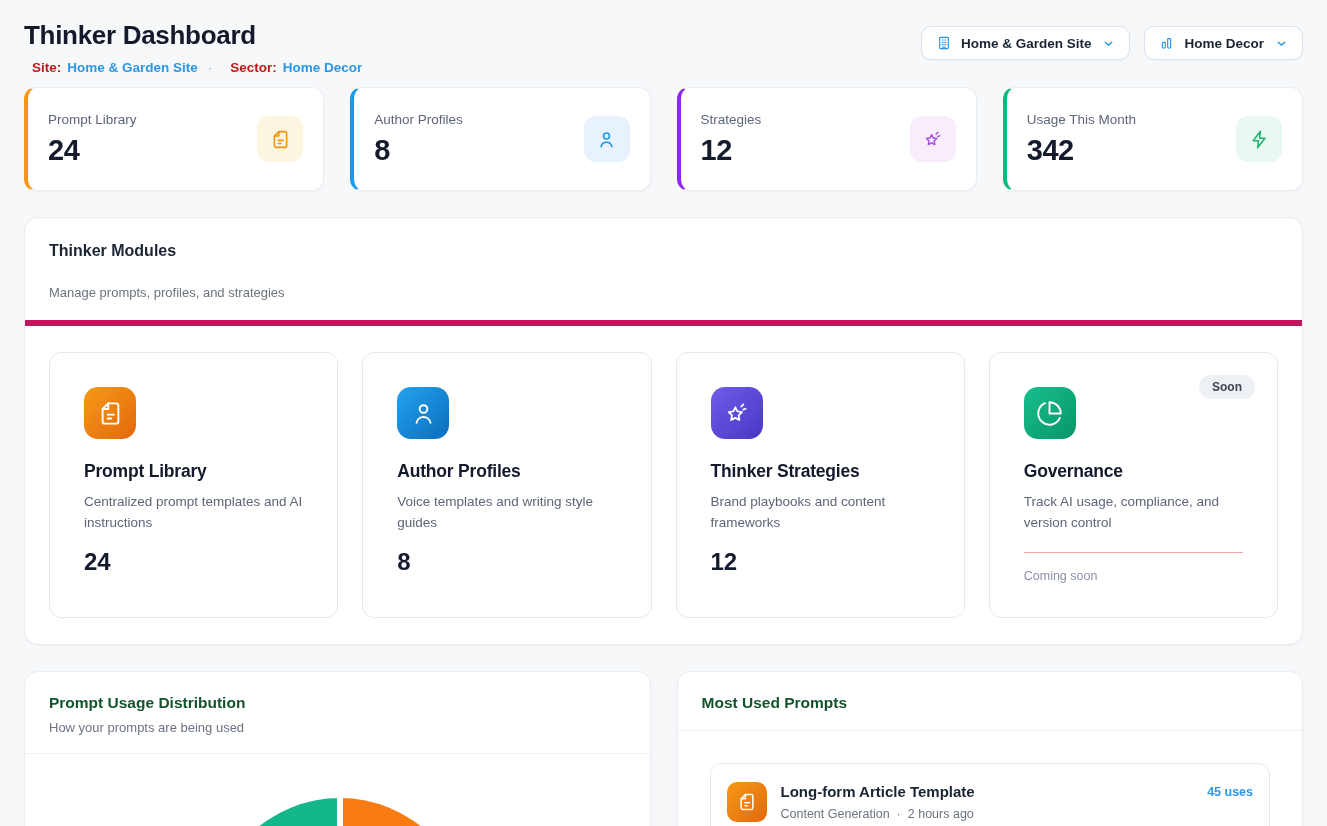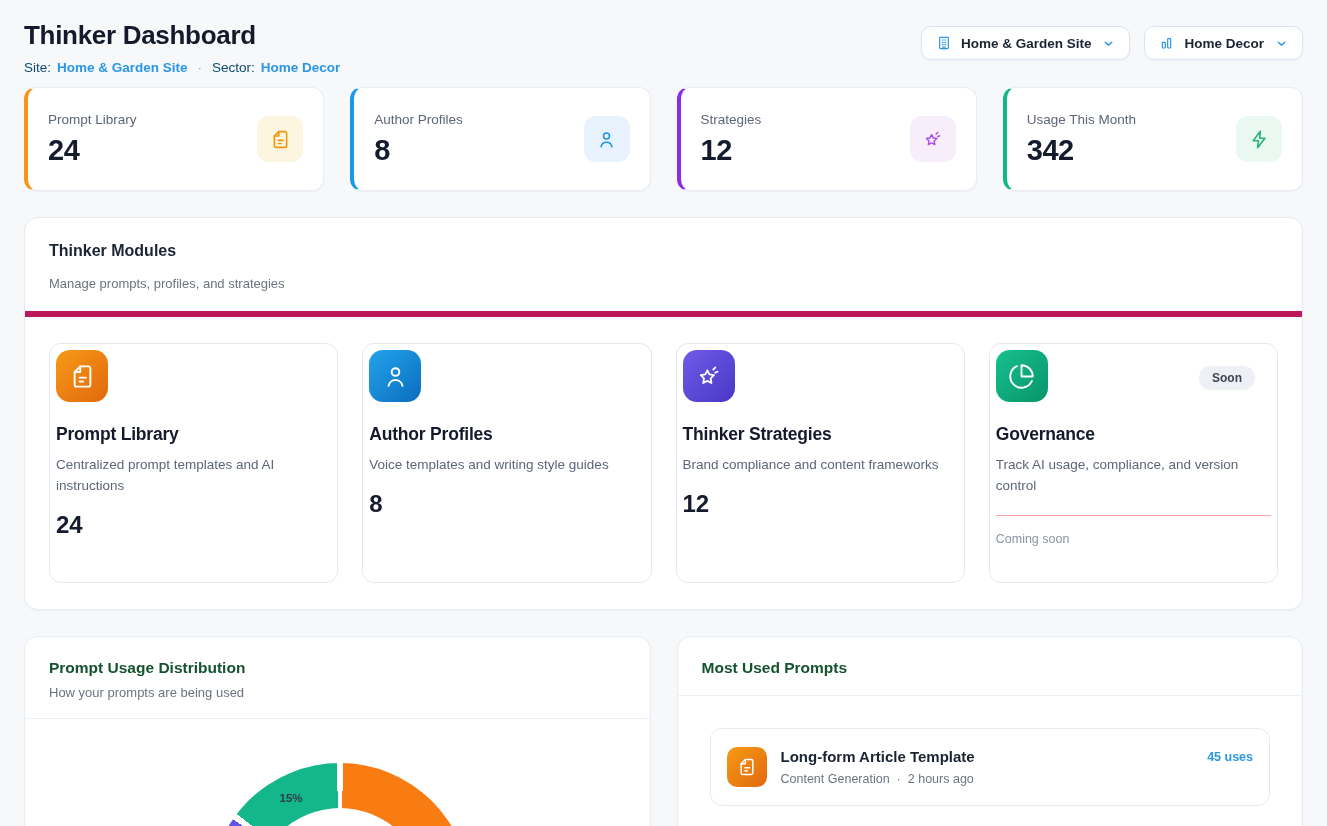--- a/index.html
+++ b/index.html
@@ -7,21 +7,21 @@
   body {
     font-family:"Liberation Sans","DejaVu Sans",sans-serif;
     background:#F6F8FA; color:#161D2E; position:relative;
   }
   .page { padding:20px 24px 0; }
 
   
   .header { display:flex; justify-content:space-between; align-items:flex-start; margin-bottom:12px; }
   .page-title { font-size:26px; font-weight:800; letter-spacing:-0.3px; color:#141A2C; }
   .subline { margin-top:9px; font-size:13.5px; display:flex; align-items:center; gap:6px; }
-  .subline .lbl { color:#0c4a6e; font-weight:400; }
+  .subline .lbl { color:#b91c1c; font-weight:700;margin-left:8px; }
   .subline a { color:#2B97E5; font-weight:700; text-decoration:none; }
   .subline .dot { color:#9AA3B2; margin:0 4px; }
   .selectors { display:flex; gap:14px; margin-top:6px; }
   .select-btn {
     display:flex; align-items:center; gap:9px; background:#fff;
     border:1px solid #DBE3EE; border-radius:10px; padding:8px 14px;
     font-size:13.5px; font-weight:700; color:#1A2433; cursor:pointer;
     box-shadow:0 1px 2px rgba(16,24,40,.04);
   }
   .select-btn .sicon { color:#2B97E5; display:flex; }
@@ -44,24 +44,24 @@
   .chip-orange { background:#FCF5DF; color:#F0940B; }
   .chip-blue   { background:#E8F2FC; color:#1E96E0; }
   .chip-purple { background:#F7EDFB; color:#A84FE0; }
   .chip-green  { background:#E9F8F0; color:#22B573; }
 
   
   .panel { background:#fff; border:1px solid #E8EDF3; border-radius:14px; margin-top:26px;
            box-shadow:0 1px 2px rgba(16,24,40,.04); }
   .panel-head { padding:24px 24px 20px; border-bottom:6px solid #be185d; }
   .panel-title { font-size:16px; font-weight:700; color:#1A2433; }
-  .panel-sub { font-size:13px; color:#6B7480; margin-top:16px; }
+  .panel-sub { font-size:13px; color:#6B7480; margin-top:25px; }
   .modules { display:grid; grid-template-columns:repeat(4,1fr); gap:24px; padding:26px 24px; }
   .module-card {
-    border:1px solid #E3E9F0; border-radius:12px; padding:6px; position:relative;
+    border:1px solid #E3E9F0; border-radius:12px; padding:34px; position:relative;
     background:#fff; min-height:240px; display:flex; flex-direction:column; cursor:pointer;
   }
   .tile { width:52px; height:52px; border-radius:14px; display:flex; align-items:center; justify-content:center; color:#fff; }
   .tile-orange { background:linear-gradient(135deg,#F69A16,#E2680D); }
   .tile-blue   { background:linear-gradient(135deg,#23A3EC,#0B6DBE); }
   .tile-purple { background:linear-gradient(135deg,#6F5CE8,#4837C6); }
   .tile-green  { background:linear-gradient(135deg,#17C08F,#089468); }
   .module-title { font-size:17.5px; font-weight:800; color:#141A2C; margin-top:22px; letter-spacing:-0.2px; }
   .module-desc { font-size:13.5px; color:#5D6678; line-height:1.55; margin-top:10px; }
   .module-count { font-size:24px; font-weight:800; color:#131B2C; margin-top:14px; }
@@ -234,21 +234,21 @@
 
       <div class="module-card">
         <div class="tile tile-purple">
           <svg width="27" height="27" viewBox="0 0 24 24" fill="none" stroke="currentColor" stroke-width="1.6" stroke-linecap="round" stroke-linejoin="round">
               <path d="M11 6.5l1.8 3.7 4.1.6-3 2.9.7 4.1-3.6-1.9-3.7 1.9.7-4.1-2.9-2.9 4.1-.6z"></path>
               <path d="M16.2 5.8l1.9-1.9"></path>
               <path d="M18 8.6l2.1-.8"></path>
             </svg>
         </div>
         <div class="module-title">Thinker Strategies</div>
-        <div class="module-desc">Brand compliance and content frameworks</div>
+        <div class="module-desc">Brand playbooks and content frameworks</div>
         <div class="module-count">12</div>
       </div>
 
       <div class="module-card">
         <span class="soon-badge">Soon</span>
         <div class="tile tile-green">
           <svg width="27" height="27" viewBox="0 0 24 24" fill="none" stroke="currentColor" stroke-width="1.7" stroke-linecap="round" stroke-linejoin="round">
               <path d="M21.2 15.9A10 10 0 1 1 8 2.8"></path>
               <path d="M22 12A10 10 0 0 0 12 2v10z"></path>
             </svg>

